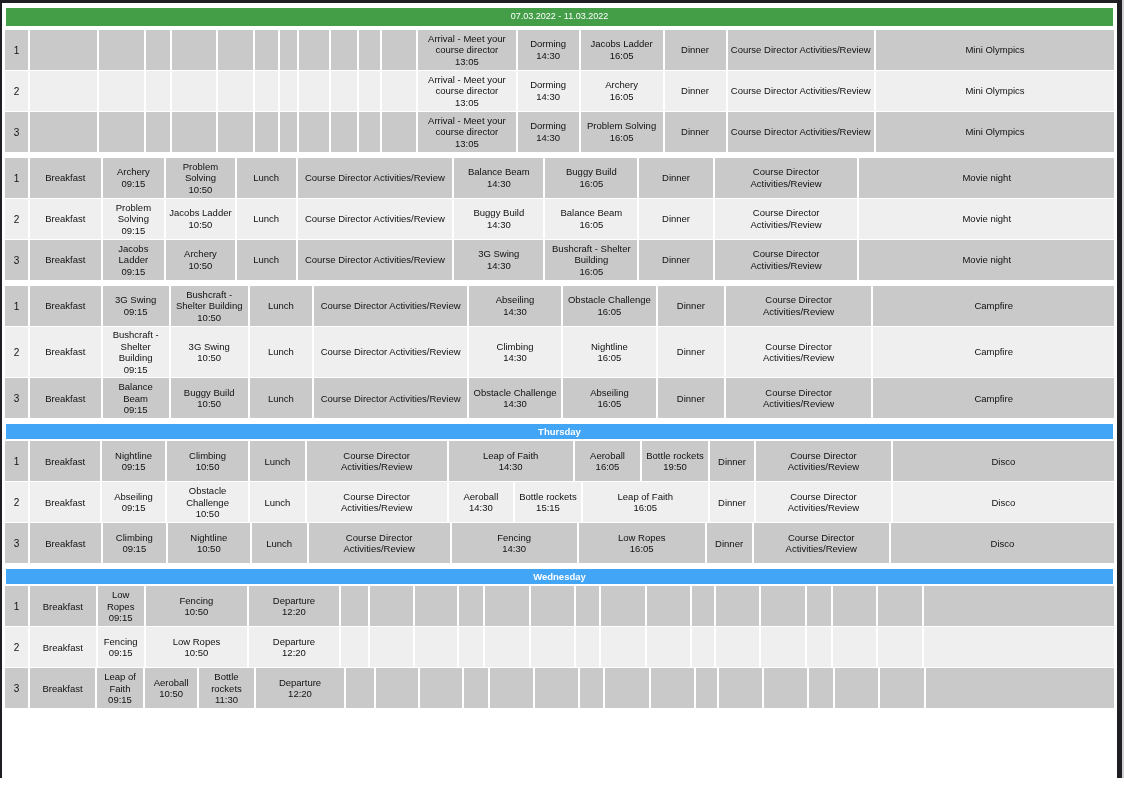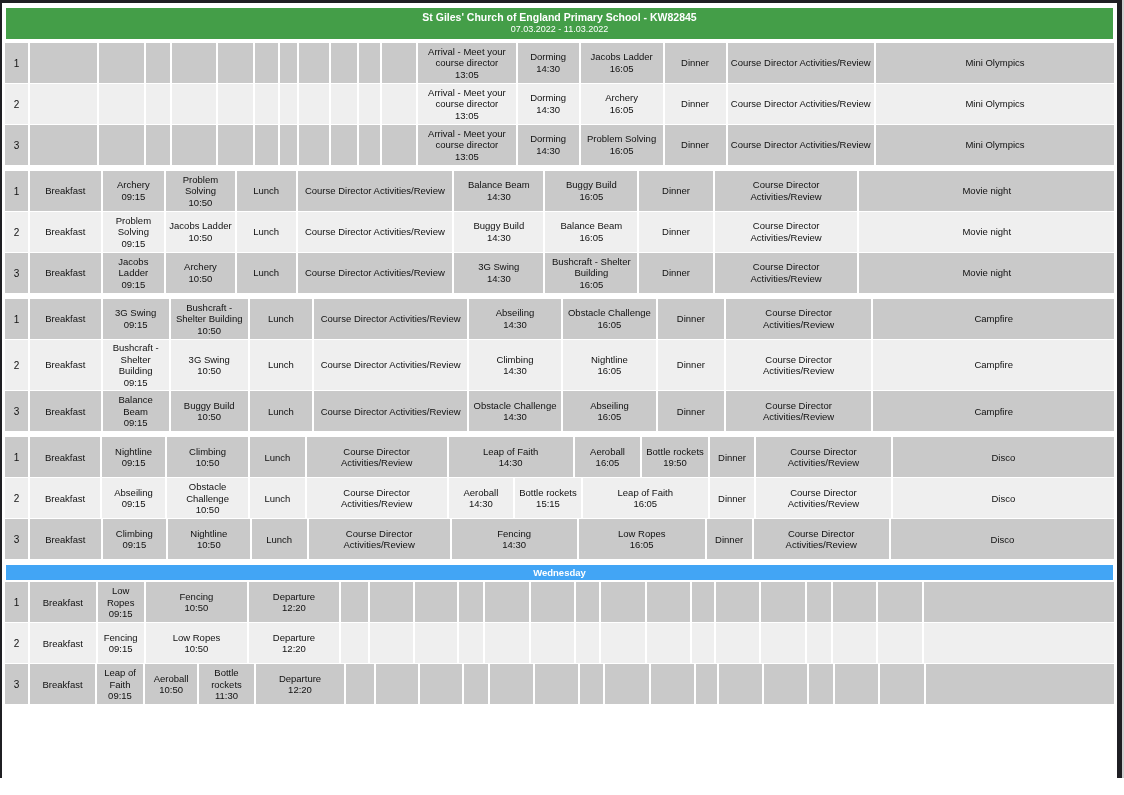--- a/index.html
+++ b/index.html
@@ -37,21 +37,20 @@
   }
   .cell:last-child{border-right:none;}
   .cell .time{margin-top:0;}
 </style>
 </head>
 <body>
 
 <div class="sheet">
   <div class="content">
     <div class="school-header">
-      <div class="title">St Giles' Church of England Primary School - KW82845</div>
       <div class="dates">07.03.2022 - 11.03.2022</div>
     </div>
     <div>
         <div class="day-section">
           <div class="row dark">
             <div class="numcell">1</div>
             <div class="cell" style="flex-grow: 6.28;"></div>
             <div class="cell" style="flex-grow: 4.04;"></div>
             <div class="cell" style="flex-grow: 1.8;"></div>
             <div class="cell" style="flex-grow: 3.95;"></div>
@@ -375,20 +374,21 @@
             </div>
             <div class="cell" style="flex-grow: 13.55;">
               <div class="act">Course Director Activities/Review</div>
             </div>
             <div class="cell" style="flex-grow: 22.8;">
               <div class="act">Campfire</div>
             </div>
           </div>
         </div>
         <div class="day-section">
+          <div class="day-bar">Thursday</div>
           <div class="row dark">
             <div class="numcell">1</div>
             <div class="cell" style="flex-grow: 6.28;">
               <div class="act">Breakfast</div>
             </div>
             <div class="cell" style="flex-grow: 5.57;">
               <div class="act">Nightline</div>
               <div class="time">09:15</div>
             </div>
             <div class="cell" style="flex-grow: 7.36;">

